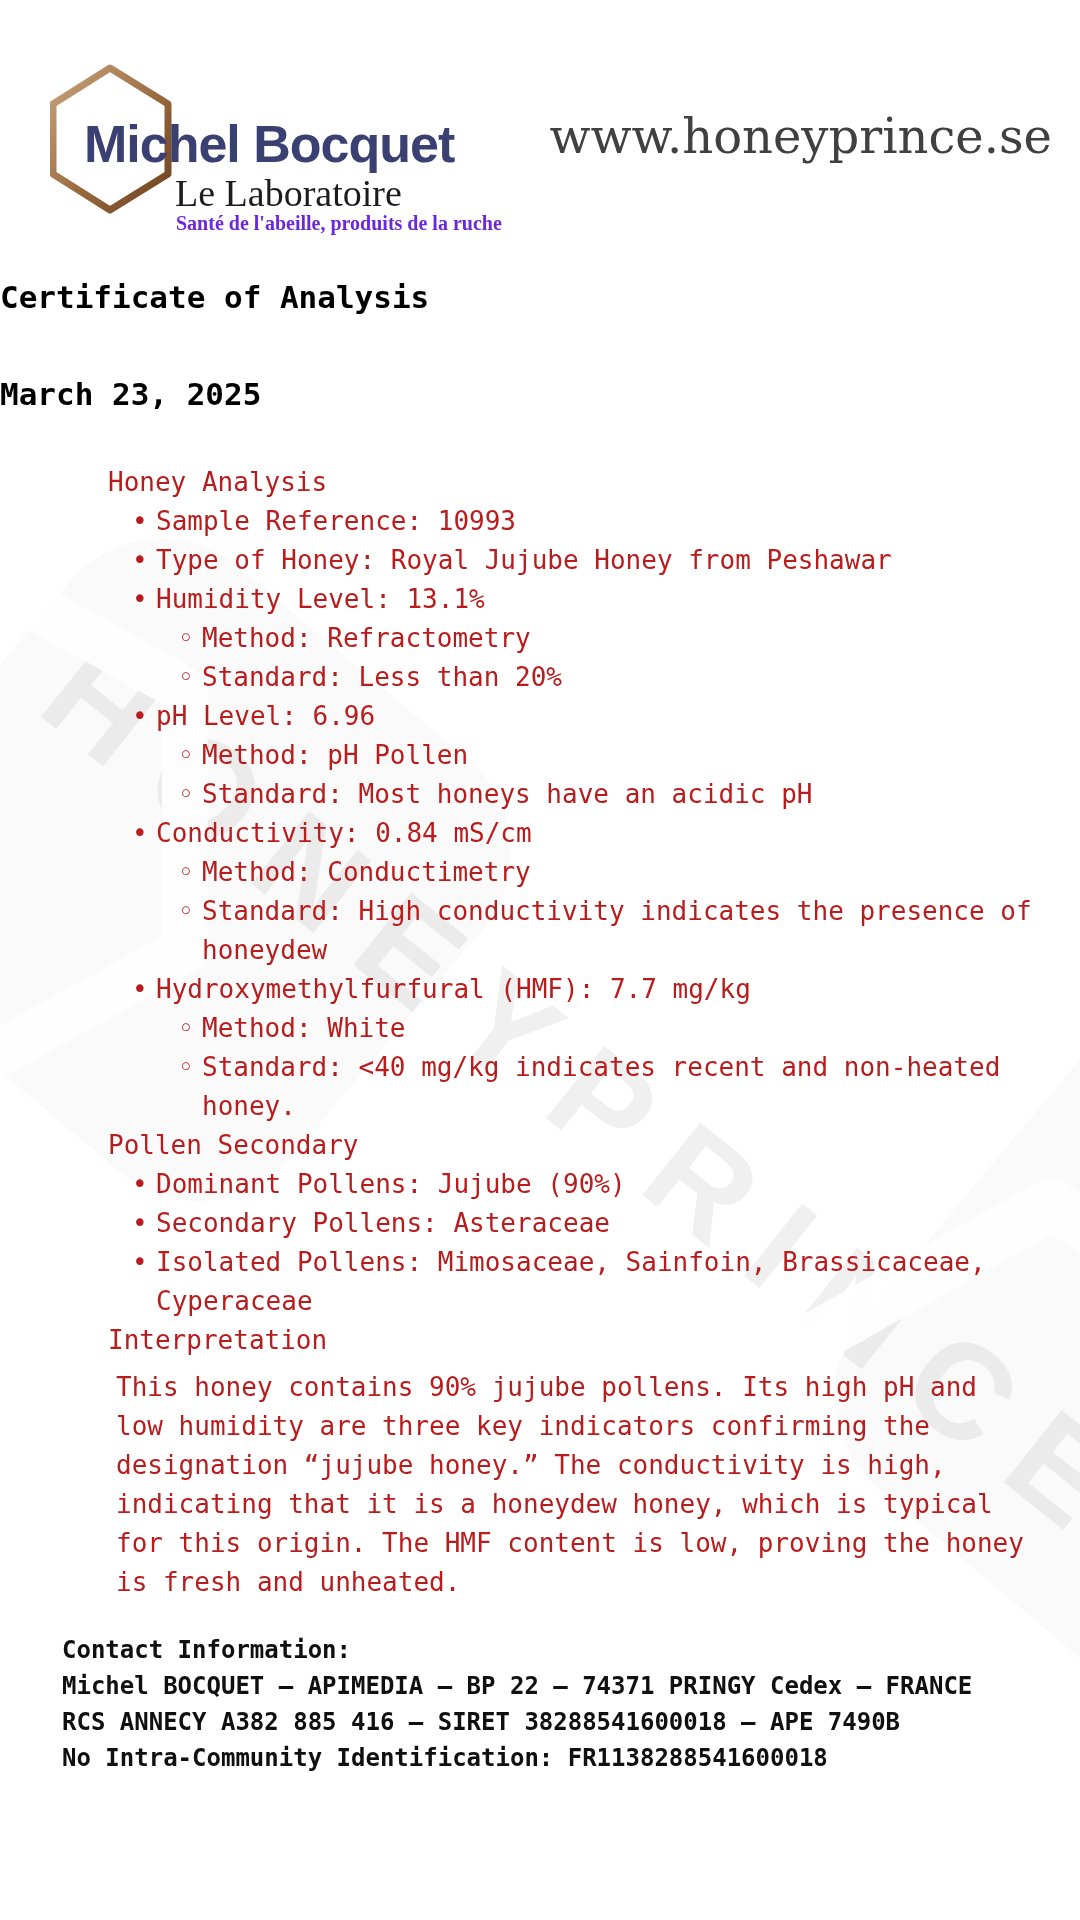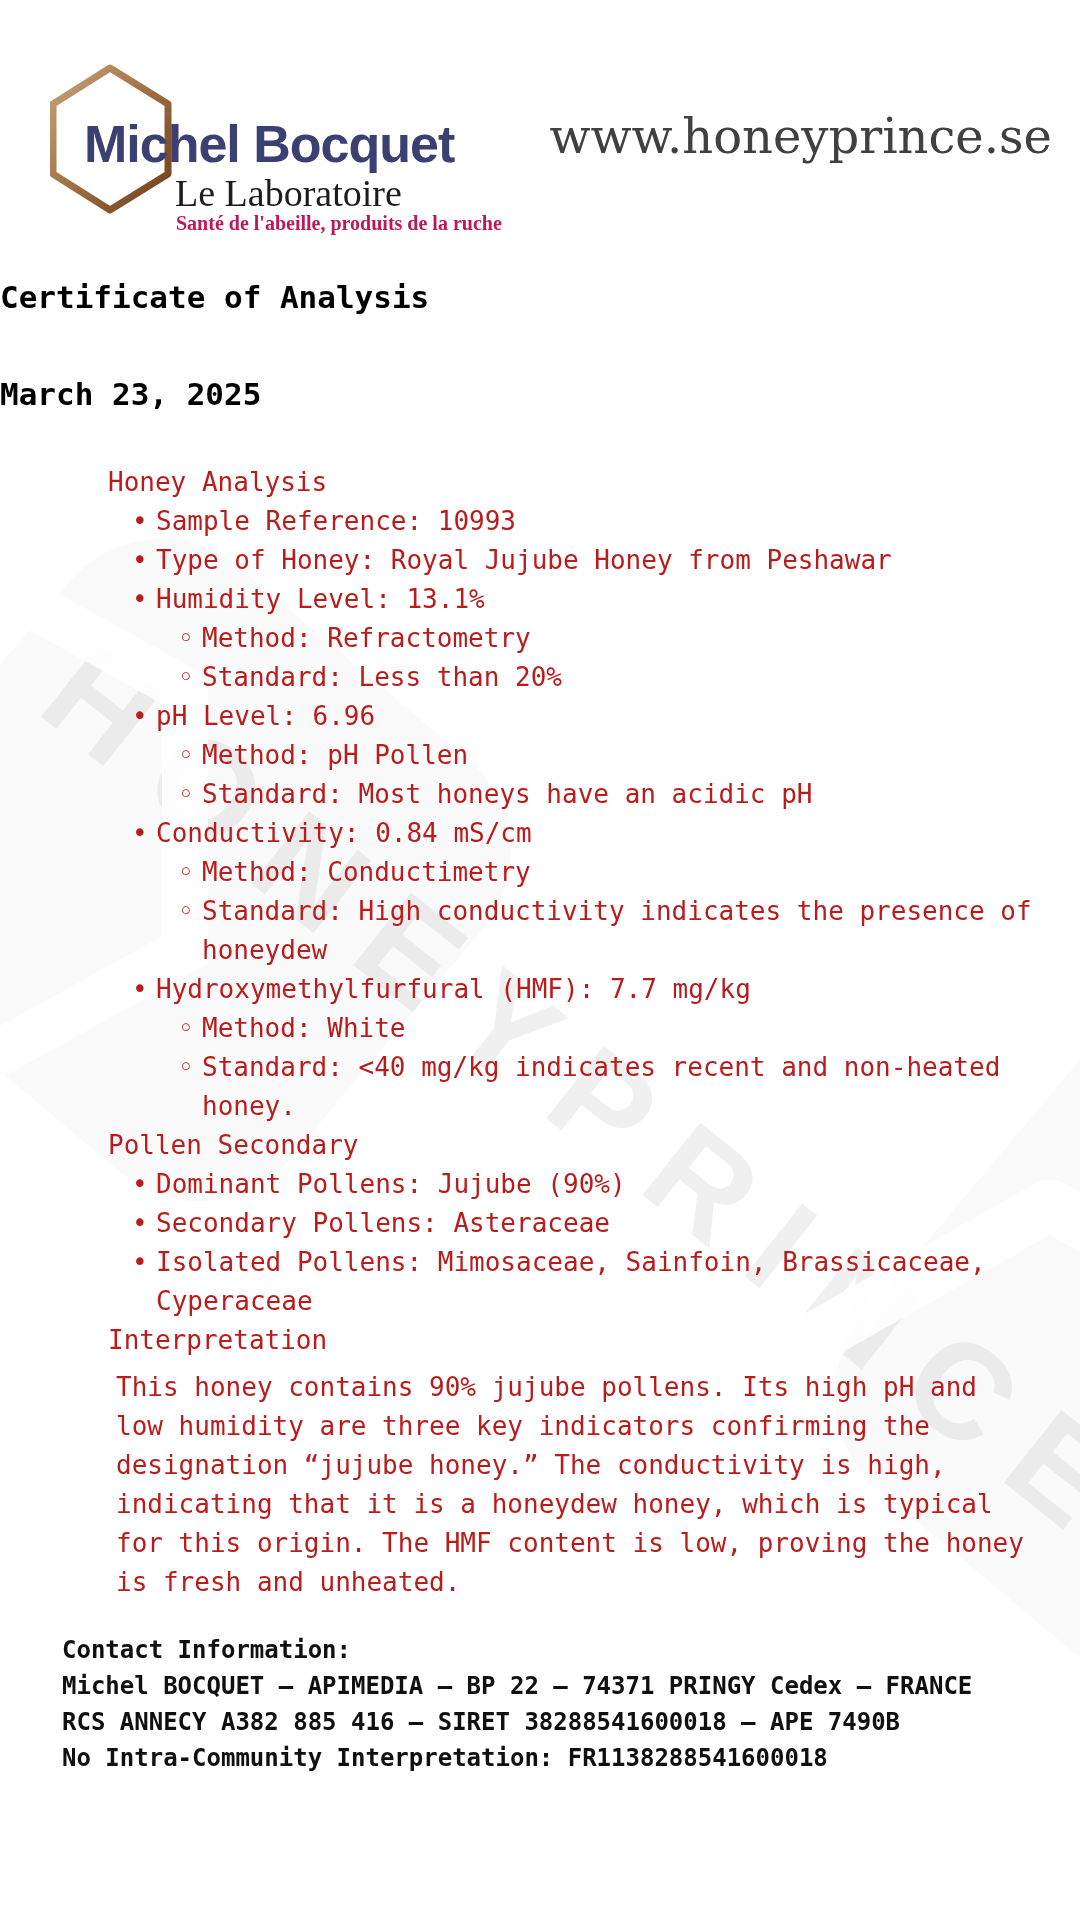--- a/index.html
+++ b/index.html
@@ -32,21 +32,21 @@
     white-space:nowrap;z-index:5;
   }
   .brand-subtitle{
     position:absolute;left:175px;top:174px;
     font-family:"Liberation Serif",serif;font-size:38px;line-height:1.05;
     color:#1c1c1c;white-space:nowrap;z-index:5;
   }
   .brand-tagline{
     position:absolute;left:176px;top:212px;
     font-family:"Liberation Serif",serif;font-weight:bold;font-size:20px;
-    line-height:1.1;color:#be185d;white-space:nowrap;z-index:5;
+    line-height:1.1;color:#6d28d9;white-space:nowrap;z-index:5;
   }
   .website{
     position:absolute;top:110px;right:28px;
     font-family:"DejaVu Serif",serif;font-size:48px;line-height:1.1;
     color:#404040;white-space:nowrap;z-index:5;text-decoration:none;
   }
   
   .doc-title,.doc-date{
     position:absolute;left:0;width:1064px;
     font-weight:bold;font-size:31px;line-height:1.2;color:#000;z-index:5;
@@ -133,16 +133,16 @@
     </ul>
 
     <div class="sec-heading">Interpretation</div>
     <p class="interpretation-text">This honey contains 90% jujube pollens. Its high pH and low humidity are three key indicators confirming the designation “jujube honey.” The conductivity is high, indicating that it is a honeydew honey, which is typical for this origin. The HMF content is low, proving the honey is fresh and unheated.</p>
   </div>
 
   <div class="contact">
     <div>Contact Information:</div>
     <div>Michel BOCQUET – APIMEDIA – BP 22 – 74371 PRINGY Cedex – FRANCE</div>
     <div>RCS ANNECY A382 885 416 – SIRET 38288541600018 – APE 7490B</div>
-    <div>No Intra-Community Interpretation: FR1138288541600018</div>
+    <div>No Intra-Community Identification: FR1138288541600018</div>
   </div>
 
 </div>
 
 </body></html>

